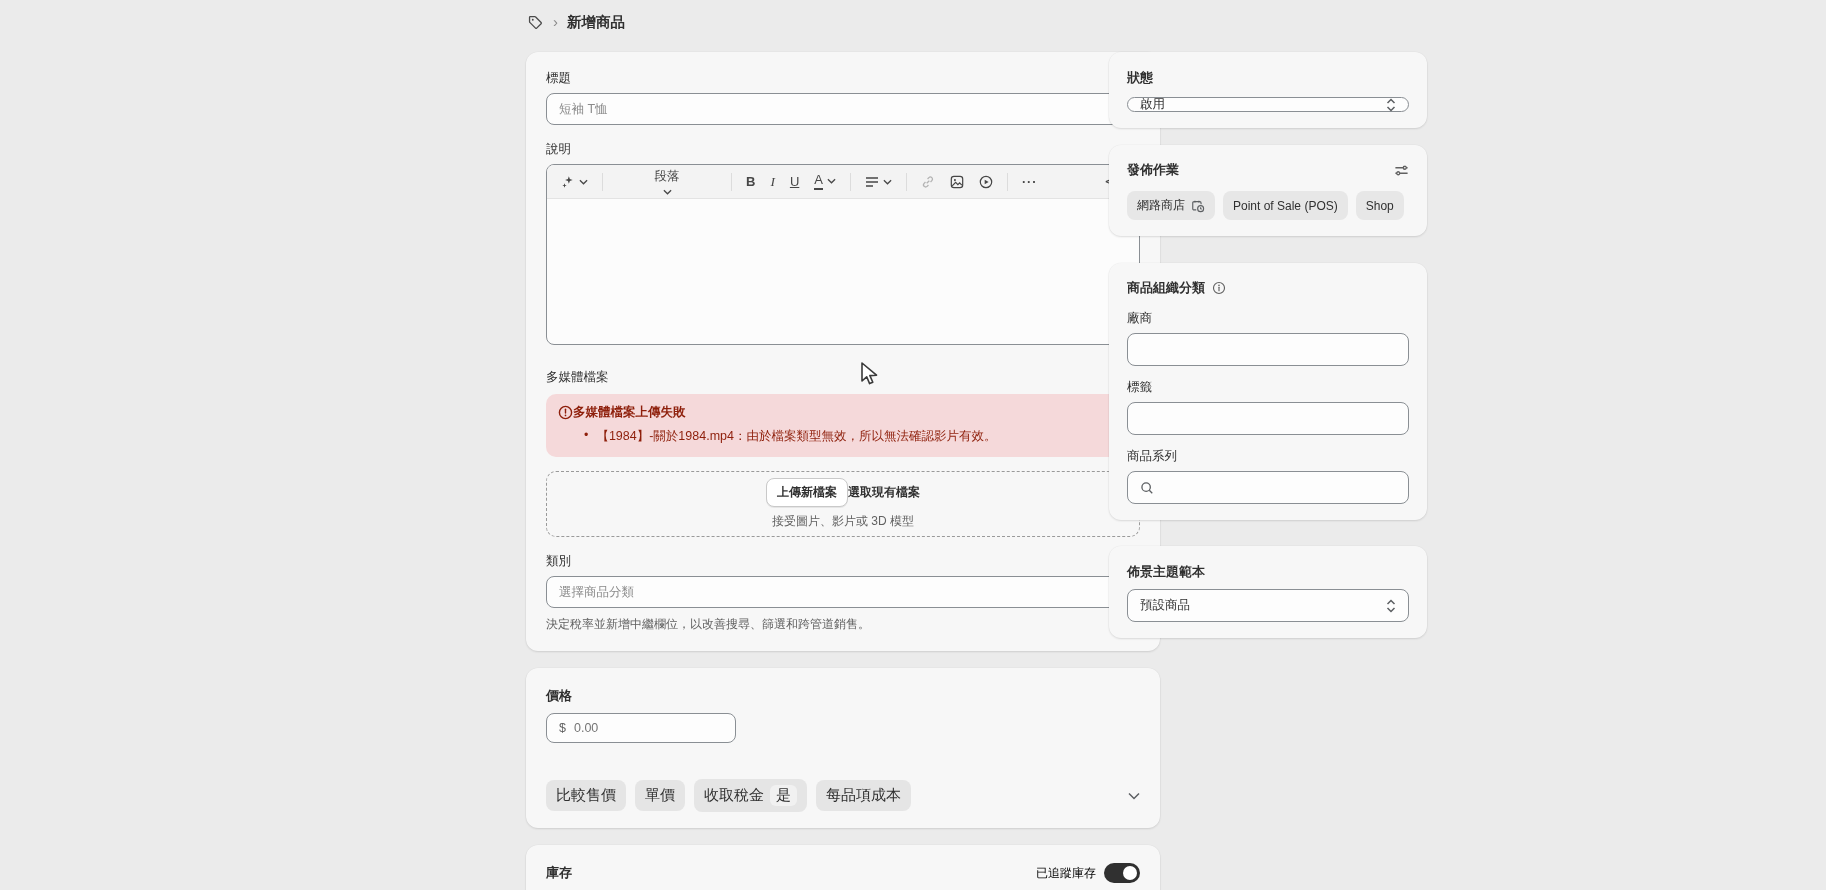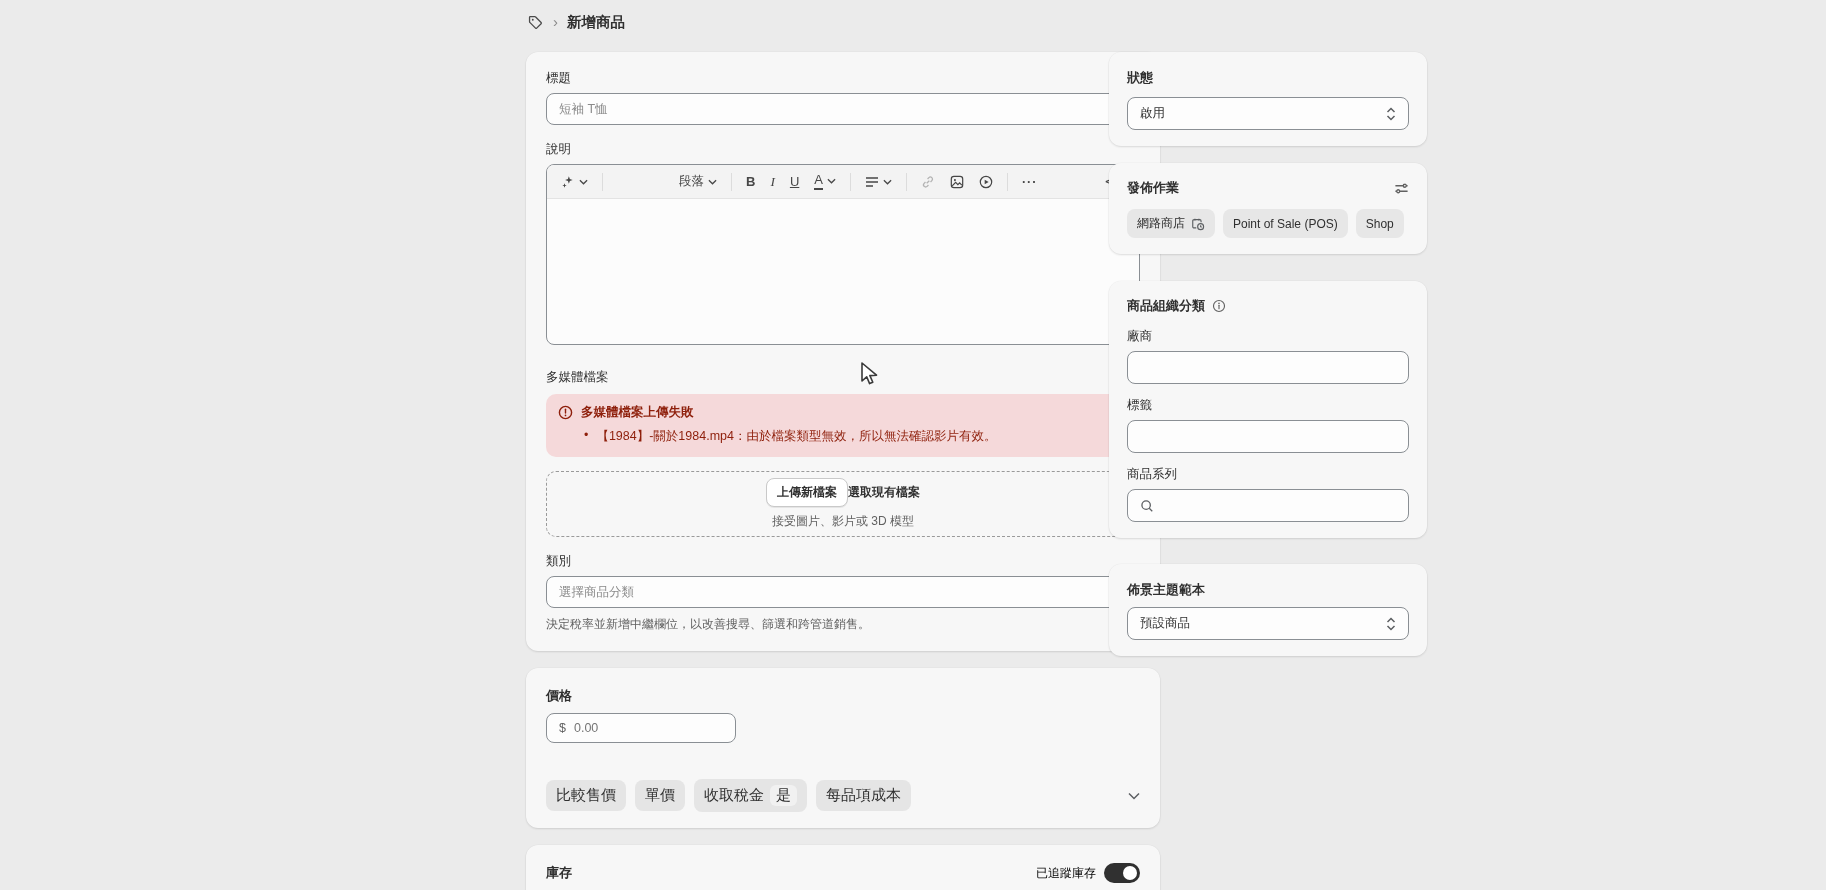--- a/index.html
+++ b/index.html
@@ -39,21 +39,21 @@
   .tb-i { font-style:italic; font-family:"Liberation Serif",serif; font-size:13.5px; }
   .tb-u { text-decoration:underline; font-size:13px; }
   .tb-a { font-size:13px; border-bottom:2px solid #474747; line-height:1.1; }
   .tb-more { letter-spacing:1px; font-weight:700; }
   .tb-code { font-family:"DejaVu Sans Mono",monospace; font-size:11px; font-weight:700; }
   .tb-spacer { flex:1; }
   .tb-disabled { color:#b3b3b3; }
 
   
   .banner { margin-top:8px; background:#f5d9da; border-radius:10px; padding:10px 12px 12px 12px; }
-  .banner-head { display:flex; align-items:center; gap:8px; }
+  .banner-head { display:flex; align-items:center; }
   .banner-title { font-size:12.5px; font-weight:700; color:#8e1f0b; flex:1; }
   .banner-close { color:#8e1f0b; font-size:13px; cursor:pointer; padding:0 4px; }
   .banner-item { display:flex; gap:8px; margin-top:7px; padding-left:26px; font-size:12.5px; color:#8e1f0b; }
 
   
   .upload { margin-top:14px; border:1px dashed #9a9a9a; border-radius:10px; height:66px; display:flex; flex-direction:column; align-items:center; justify-content:center; gap:6px; }
   .upload-row { display:flex; align-items:center; gap:0; }
   .btn-upload { background:#ffffff; border:1px solid #c9c9c9; box-shadow:0 1px 0 rgba(0,0,0,.07); border-radius:8px;
       font-size:12px; font-weight:700; color:#303030; padding:5px 10px; cursor:pointer; font-family:inherit; }
   .btn-plain { background:none; border:none; font-size:12px; font-weight:700; color:#303030; cursor:pointer; font-family:inherit; }
@@ -114,21 +114,21 @@
           <span class="tb-btn">
             <svg width="14" height="14" viewBox="0 0 16 16" fill="#474747">
               <path d="M9 1.5 l1.1 3.2 3.2 1.1 -3.2 1.1 -1.1 3.2 -1.1-3.2 -3.2-1.1 3.2-1.1 Z"></path>
               <path d="M4 9.5 l.7 1.8 1.8.7 -1.8.7 -.7 1.8 -.7-1.8 -1.8-.7 1.8-.7 Z"></path>
             </svg>
             <svg width="9" height="6" viewBox="0 0 10 6" fill="none" stroke="#474747" stroke-width="1.4">
                 <path d="M1 1 L5 5 L9 1"></path>
               </svg>
           </span>
           <span class="tb-divider"></span>
-          <span class="tb-btn" style="width:108px; justify-content:flex-end;">
+          <span class="tb-btn" style="width:108px; justify-content:flex-end;flex-direction:column;">
             <span>段落</span>
             <svg width="9" height="6" viewBox="0 0 10 6" fill="none" stroke="#474747" stroke-width="1.4">
                 <path d="M1 1 L5 5 L9 1"></path>
               </svg>
           </span>
           <span class="tb-divider"></span>
           <span class="tb-btn tb-b">B</span>
           <span class="tb-btn tb-i">I</span>
           <span class="tb-btn tb-u">U</span>
           <span class="tb-btn">
@@ -245,21 +245,21 @@
         </div>
       </div>
 
     </div>
   </div>
 
   <div class="side-col">
 
     <div class="card side">
       <span class="heading">狀態</span>
-      <div class="sel mt10" style="height:33px;">
+      <div class="sel mt10" style="height:15px;">
         <span>啟用</span>
         <svg width="10" height="14" viewBox="0 0 10 14" fill="none" stroke="#5c5f62" stroke-width="1.5">
           <path d="M1.5 5 L5 1.5 L8.5 5"></path>
             <path d="M1.5 9 L5 12.5 L8.5 9"></path>
         </svg>
       </div>
     </div>
 
     <div class="card side gap17">
       <div class="side-card-head">

